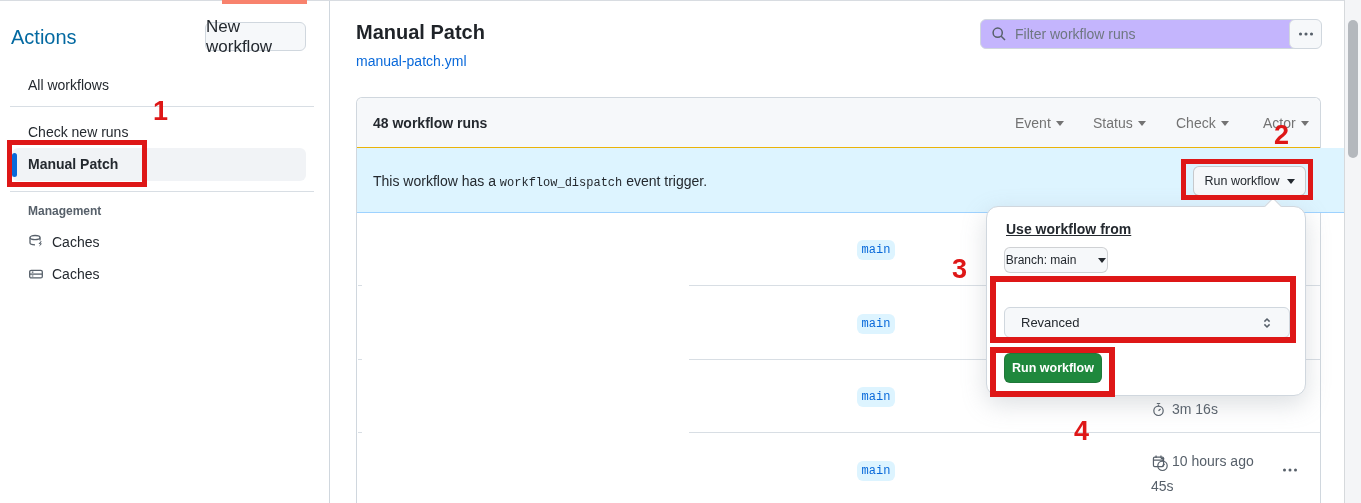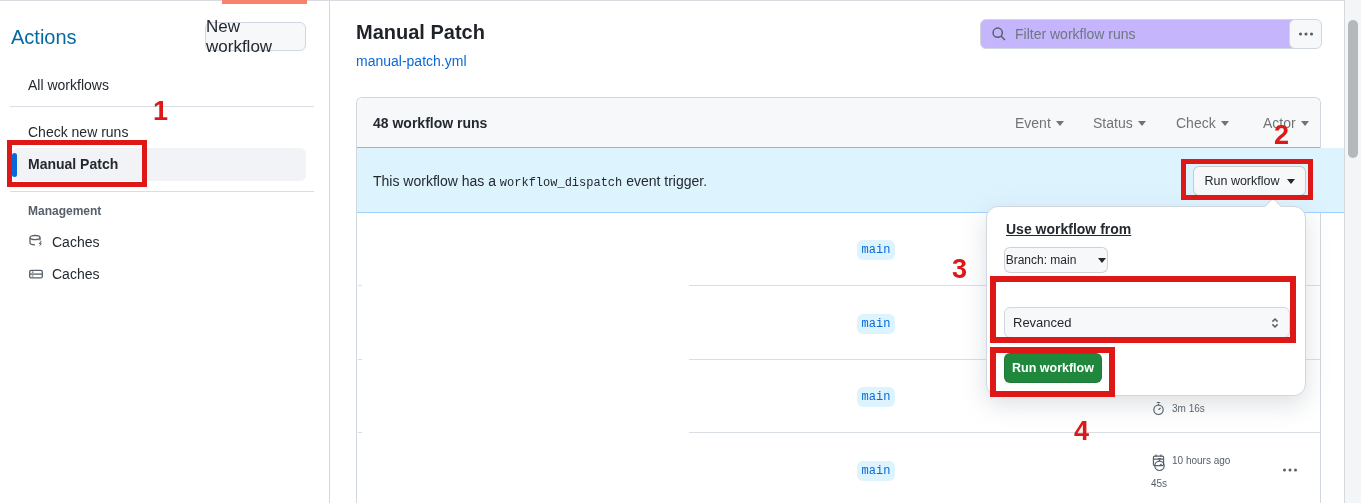--- a/index.html
+++ b/index.html
@@ -51,40 +51,40 @@
     border-bottom:1px solid #9ed2ff; }
   .banner-text { position:absolute; left:16px; top:25px; color:#24292f; }
   .banner-code { font-family:"Liberation Mono",monospace; font-size:12px; }
   .banner-btn { position:absolute; left:836px; top:18px; width:113px; height:30px; background:#f6f8fa;
     border:1px solid rgba(31,35,40,0.22); border-radius:6px; font-size:12.5px; color:#24292f;
     display:flex; align-items:center; justify-content:center; gap:7px; cursor:pointer; }
   .sep { position:absolute; left:1px; width:962px; height:1px; background:#d8dee4; }
   .badge { position:absolute; left:500px; width:38px; height:20px; background:#ddf4ff; color:#0969da;
     font-family:"Liberation Mono",monospace; font-size:12px; border-radius:6px;
     display:flex; align-items:center; justify-content:center; cursor:pointer; }
-  .meta { position:absolute; left:794px; color:#57606a; font-size:10px;
+  .meta { position:absolute; left:794px; color:#57606a; font-size:14px;
     display:flex; align-items:center; gap:6px; }
   .row-kebab { position:absolute; left:925px; color:#57606a; cursor:pointer; }
   .erase { position:absolute; left:5px; top:116px; width:327px; height:289px; background:#fff; }
 
   
   .panel { left:986px; top:206px; width:320px; height:190px; background:#fff;
     border:1px solid #d0d7de; border-radius:12px; box-shadow:0 8px 24px rgba(140,149,159,0.3); z-index:30; }
   .panel-caret { position:absolute; left:280px; top:-7px; width:12px; height:12px; background:#fff;
     border-left:1px solid #d0d7de; border-top:1px solid #d0d7de; transform:rotate(45deg); }
   .panel-title { position:absolute; left:19px; top:14px; font-weight:700; font-size:14px;text-decoration:underline; }
   .branch-btn { position:absolute; left:17px; top:40px; width:104px; height:26px; background:#f6f8fa;
     border:1px solid rgba(31,35,40,0.18); border-radius:6px; font-size:12px; color:#24292f;
     display:flex; align-items:center; justify-content:center; gap:22px; cursor:pointer; }
   .input-label { position:absolute; left:17px; top:81px; font-family:"Liberation Mono",monospace;
     font-size:12px; font-weight:700; color:#1f2328; }
   .req { color:#cf222e; }
   .select { position:absolute; left:17px; top:100px; width:286px; height:31px; background:#f6f8fa;
     border:1px solid #d0d7de; border-radius:6px; font-size:13px; color:#24292f;
-    display:flex; align-items:center; justify-content:space-between; padding:0 8px; cursor:pointer; }
+    display:flex; align-items:center; justify-content:space-between; padding:0 16px; cursor:pointer; }
   .green-btn { position:absolute; left:17px; top:146px; width:98px; height:30px; background:#1f883d;
     color:#fff; border:1px solid rgba(31,35,40,0.15); border-radius:6px; font-size:12.5px;
     font-weight:700; display:flex; align-items:center; justify-content:center; cursor:pointer; }
 
   
   .ann { position:absolute; border:5px solid #de1717; z-index:40; pointer-events:none; }
   .ann-6 { border-width:6px; }
   .ann-num { position:absolute; color:#de1717; font-weight:700; font-size:27px; z-index:40; }
 
   

